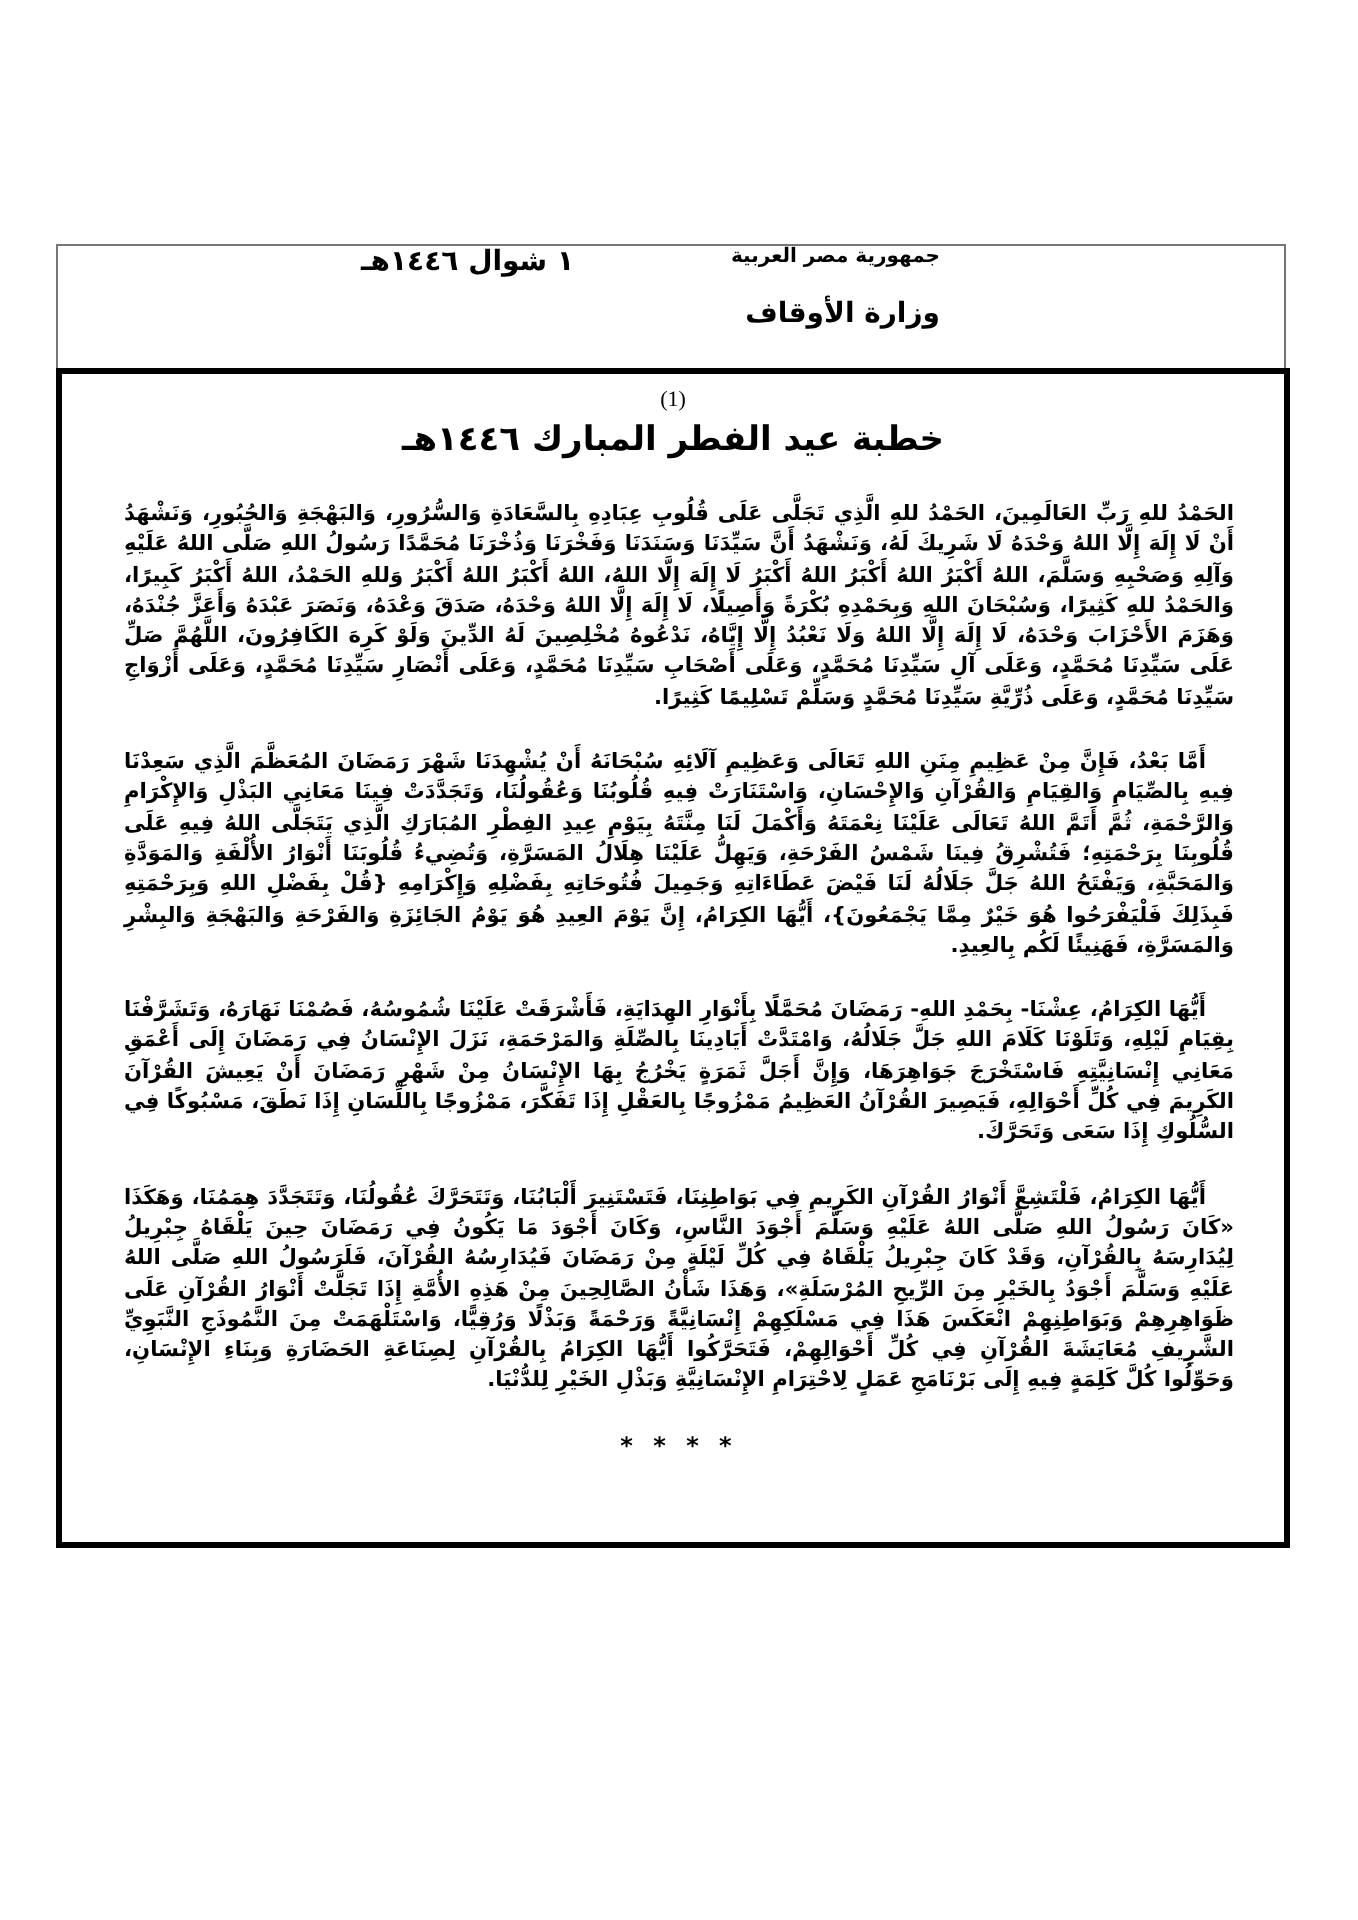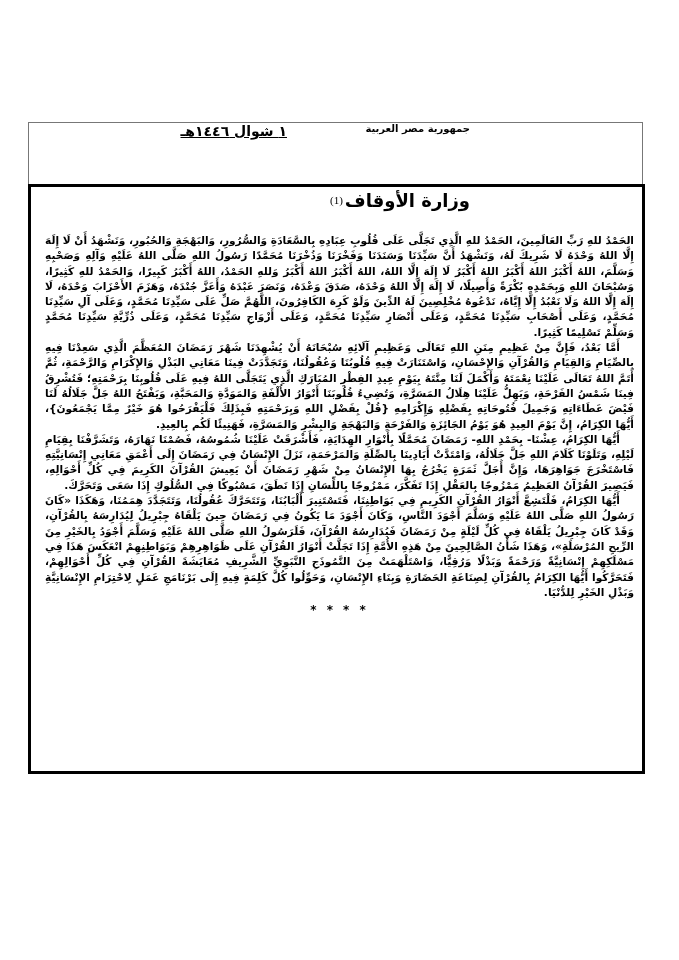--- a/index.html
+++ b/index.html
@@ -11,61 +11,62 @@
   .header-box {
     position: absolute; left: 28px; top: 122px; width: 615px; height: 62px;
     border: 1px solid #777; border-bottom: none; box-sizing: border-box;
   }
   .republic {
     position: absolute; right: 172px; top: 0;
     font-weight: bold; font-size: 10px; direction: rtl; white-space: nowrap;
   }
   .ministry {
     position: absolute; right: 172px; top: 26px;
-    font-weight: bold; font-size: 18px; direction: rtl; white-space: nowrap; margin-top: 41px;
+    font-weight: bold; font-size: 14px; direction: rtl; white-space: nowrap;
   }
   .date {
     position: absolute; right: 355px; top: 0;
-    font-weight: bold; font-size: 14px; direction: rtl; white-space: nowrap; text-decoration: underline;
+    font-weight: bold; font-size: 14px; direction: rtl; white-space: nowrap;
   }
   .body-box {
     position: absolute; left: 28px; top: 184px; width: 617px; height: 590px;
     border: 3px solid #000; box-sizing: border-box;
   }
   .page-num {
     position: absolute; top: 7px; left: 0; width: 100%; text-align: center;
     font-size: 11px; font-family: "Liberation Serif", serif;
   }
   .title {
     position: absolute; top: 23px; left: 0; width: 100%; text-align: center;
     font-weight: bold; font-size: 17px; direction: rtl; letter-spacing: 0.2px;
   }
   .content {
     position: absolute; top: 46px; left: 14px; right: 8px;
     direction: rtl; text-align: justify; text-align-last: right;
     font-size: 10.6px; line-height: 15.3px; font-weight: bold;
   }
-  .content p { margin: 0; text-indent: 14px; }
+  .content p { margin: 17px; text-indent: 14px; }
   .content p.noindent { text-indent: 0; }
   .stars {
     text-align: center; text-align-last: center; margin-top: 3px;
     font-size: 12px; letter-spacing: 3px; direction: ltr;
   }
 </style>
 </head>
 <body>
 
 <div class="header-box">
   <div class="republic">جمهورية مصر العربية</div>
   <div class="ministry">وزارة الأوقاف</div>
   <div class="date">١ شوال ١٤٤٦هـ</div>
 </div>
 
 <div class="body-box">
   <div class="page-num">(1)</div>
+  <div class="title">خطبة عيد الفطر المبارك ١٤٤٦هـ</div>
   <div class="content">
     <p class="noindent">الحَمْدُ للهِ رَبِّ العَالَمِينَ، الحَمْدُ للهِ الَّذِي تَجَلَّى عَلَى قُلُوبِ عِبَادِهِ بِالسَّعَادَةِ وَالسُّرُورِ، وَالبَهْجَةِ وَالحُبُورِ، وَنَشْهَدُ أَنْ لَا إِلَهَ إِلَّا اللهُ وَحْدَهُ لَا شَرِيكَ لَهُ، وَنَشْهَدُ أَنَّ سَيِّدَنَا وَسَنَدَنَا وَفَخْرَنَا وَذُخْرَنَا مُحَمَّدًا رَسُولُ اللهِ صَلَّى اللهُ عَلَيْهِ وَآلِهِ وَصَحْبِهِ وَسَلَّمَ، اللهُ أَكْبَرُ اللهُ أَكْبَرُ اللهُ أَكْبَرُ لَا إِلَهَ إِلَّا اللهُ، اللهُ أَكْبَرُ اللهُ أَكْبَرُ وَللهِ الحَمْدُ، اللهُ أَكْبَرُ كَبِيرًا، وَالحَمْدُ للهِ كَثِيرًا، وَسُبْحَانَ اللهِ وَبِحَمْدِهِ بُكْرَةً وَأَصِيلًا، لَا إِلَهَ إِلَّا اللهُ وَحْدَهُ، صَدَقَ وَعْدَهُ، وَنَصَرَ عَبْدَهُ وَأَعَزَّ جُنْدَهُ، وَهَزَمَ الأَحْزَابَ وَحْدَهُ، لَا إِلَهَ إِلَّا اللهُ وَلَا نَعْبُدُ إِلَّا إِيَّاهُ، نَدْعُوهُ مُخْلِصِينَ لَهُ الدِّينَ وَلَوْ كَرِهَ الكَافِرُونَ، اللَّهُمَّ صَلِّ عَلَى سَيِّدِنَا مُحَمَّدٍ، وَعَلَى آلِ سَيِّدِنَا مُحَمَّدٍ، وَعَلَى أَصْحَابِ سَيِّدِنَا مُحَمَّدٍ، وَعَلَى أَنْصَارِ سَيِّدِنَا مُحَمَّدٍ، وَعَلَى أَزْوَاجِ سَيِّدِنَا مُحَمَّدٍ، وَعَلَى ذُرِّيَّةِ سَيِّدِنَا مُحَمَّدٍ وَسَلِّمْ تَسْلِيمًا كَثِيرًا.</p>
     <p>أَمَّا بَعْدُ، فَإِنَّ مِنْ عَظِيمِ مِنَنِ اللهِ تَعَالَى وَعَظِيمِ آلَائِهِ سُبْحَانَهُ أَنْ يُشْهِدَنَا شَهْرَ رَمَضَانَ المُعَظَّمَ الَّذِي سَعِدْنَا فِيهِ بِالصِّيَامِ وَالقِيَامِ وَالقُرْآنِ وَالإِحْسَانِ، وَاسْتَنَارَتْ فِيهِ قُلُوبُنَا وَعُقُولُنَا، وَتَجَدَّدَتْ فِينَا مَعَانِي البَذْلِ وَالإِكْرَامِ وَالرَّحْمَةِ، ثُمَّ أَتَمَّ اللهُ تَعَالَى عَلَيْنَا نِعْمَتَهُ وَأَكْمَلَ لَنَا مِنَّتَهُ بِيَوْمِ عِيدِ الفِطْرِ المُبَارَكِ الَّذِي يَتَجَلَّى اللهُ فِيهِ عَلَى قُلُوبِنَا بِرَحْمَتِهِ؛ فَتُشْرِقُ فِينَا شَمْسُ الفَرْحَةِ، وَيَهِلُّ عَلَيْنَا هِلَالُ المَسَرَّةِ، وَتُضِيءُ قُلُوبَنَا أَنْوَارُ الأُلْفَةِ وَالمَوَدَّةِ وَالمَحَبَّةِ، وَيَفْتَحُ اللهُ جَلَّ جَلَالُهُ لَنَا فَيْضَ عَطَاءَاتِهِ وَجَمِيلَ فُتُوحَاتِهِ بِفَضْلِهِ وَإِكْرَامِهِ {قُلْ بِفَضْلِ اللهِ وَبِرَحْمَتِهِ فَبِذَلِكَ فَلْيَفْرَحُوا هُوَ خَيْرٌ مِمَّا يَجْمَعُونَ}، أَيُّهَا الكِرَامُ، إِنَّ يَوْمَ العِيدِ هُوَ يَوْمُ الجَائِزَةِ وَالفَرْحَةِ وَالبَهْجَةِ وَالبِشْرِ وَالمَسَرَّةِ، فَهَنِيئًا لَكُم بِالعِيدِ.</p>
     <p>أَيُّهَا الكِرَامُ، عِشْنَا- بِحَمْدِ اللهِ- رَمَضَانَ مُحَمَّلًا بِأَنْوَارِ الهِدَايَةِ، فَأَشْرَقَتْ عَلَيْنَا شُمُوسُهُ، فَصُمْنَا نَهَارَهُ، وَتَشَرَّفْنَا بِقِيَامِ لَيْلِهِ، وَتَلَوْنَا كَلَامَ اللهِ جَلَّ جَلَالُهُ، وَامْتَدَّتْ أَيَادِينَا بِالصِّلَةِ وَالمَرْحَمَةِ، نَزَلَ الإِنْسَانُ فِي رَمَضَانَ إِلَى أَعْمَقِ مَعَانِي إِنْسَانِيَّتِهِ فَاسْتَخْرَجَ جَوَاهِرَهَا، وَإِنَّ أَجَلَّ ثَمَرَةٍ يَخْرُجُ بِهَا الإِنْسَانُ مِنْ شَهْرِ رَمَضَانَ أَنْ يَعِيشَ القُرْآنَ الكَرِيمَ فِي كُلِّ أَحْوَالِهِ، فَيَصِيرَ القُرْآنُ العَظِيمُ مَمْزُوجًا بِالعَقْلِ إِذَا تَفَكَّرَ، مَمْزُوجًا بِاللِّسَانِ إِذَا نَطَقَ، مَسْبُوكًا فِي السُّلُوكِ إِذَا سَعَى وَتَحَرَّكَ.</p>
     <p>أَيُّهَا الكِرَامُ، فَلْتَشِعَّ أَنْوَارُ القُرْآنِ الكَرِيمِ فِي بَوَاطِنِنَا، فَتَسْتَنِيرَ أَلْبَابُنَا، وَتَتَحَرَّكَ عُقُولُنَا، وَتَتَجَدَّدَ هِمَمُنَا، وَهَكَذَا «كَانَ رَسُولُ اللهِ صَلَّى اللهُ عَلَيْهِ وَسَلَّمَ أَجْوَدَ النَّاسِ، وَكَانَ أَجْوَدَ مَا يَكُونُ فِي رَمَضَانَ حِينَ يَلْقَاهُ جِبْرِيلُ لِيُدَارِسَهُ بِالقُرْآنِ، وَقَدْ كَانَ جِبْرِيلُ يَلْقَاهُ فِي كُلِّ لَيْلَةٍ مِنْ رَمَضَانَ فَيُدَارِسُهُ القُرْآنَ، فَلَرَسُولُ اللهِ صَلَّى اللهُ عَلَيْهِ وَسَلَّمَ أَجْوَدُ بِالخَيْرِ مِنَ الرِّيحِ المُرْسَلَةِ»، وَهَذَا شَأْنُ الصَّالِحِينَ مِنْ هَذِهِ الأُمَّةِ إِذَا تَجَلَّتْ أَنْوَارُ القُرْآنِ عَلَى ظَوَاهِرِهِمْ وَبَوَاطِنِهِمْ انْعَكَسَ هَذَا فِي مَسْلَكِهِمْ إِنْسَانِيَّةً وَرَحْمَةً وَبَذْلًا وَرُقِيًّا، وَاسْتَلْهَمَتْ مِنَ النَّمُوذَجِ النَّبَوِيِّ الشَّرِيفِ مُعَايَشَةَ القُرْآنِ فِي كُلِّ أَحْوَالِهِمْ، فَتَحَرَّكُوا أَيُّهَا الكِرَامُ بِالقُرْآنِ لِصِنَاعَةِ الحَضَارَةِ وَبِنَاءِ الإِنْسَانِ، وَحَوِّلُوا كُلَّ كَلِمَةٍ فِيهِ إِلَى بَرْنَامَجِ عَمَلٍ لِاحْتِرَامِ الإِنْسَانِيَّةِ وَبَذْلِ الخَيْرِ لِلدُّنْيَا.</p>
     <div class="stars">* * * *</div>
   </div>
 </div>
 
 </body></html>

